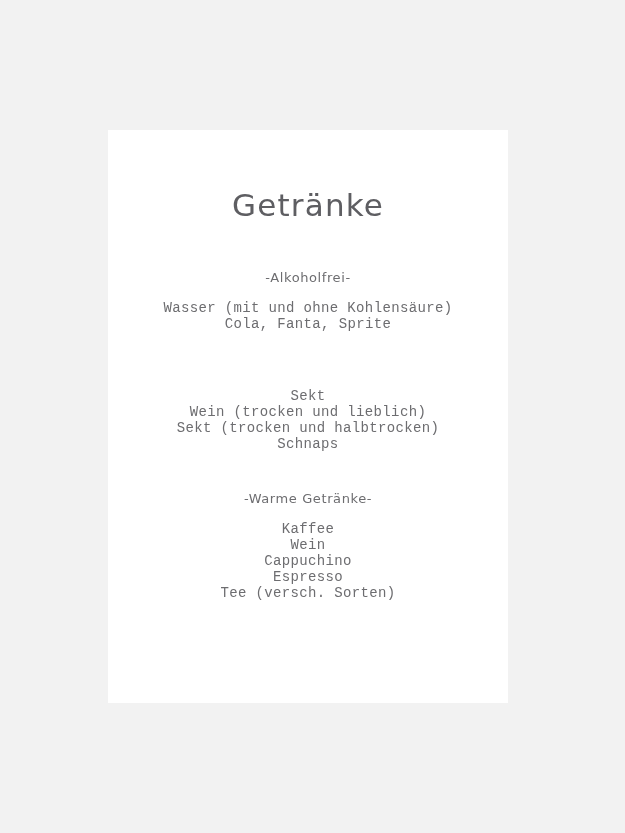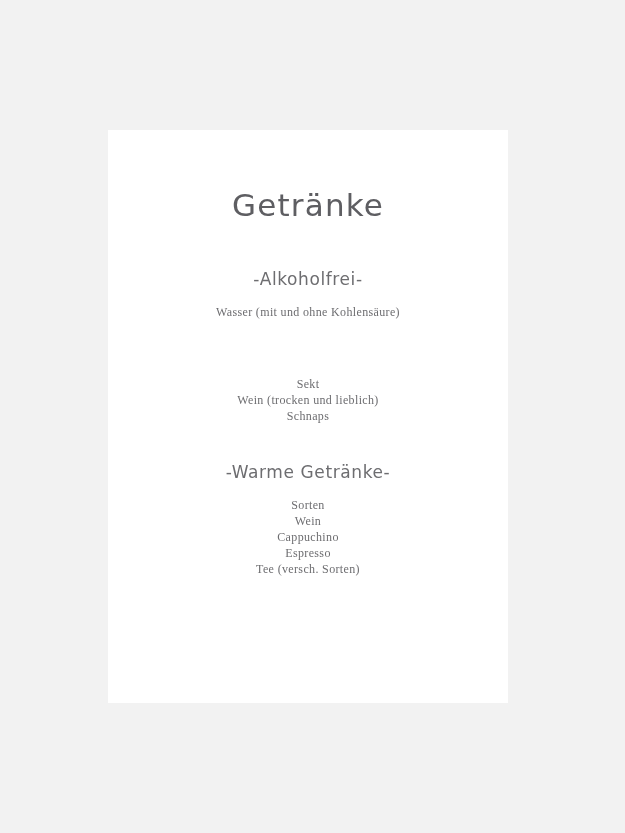--- a/index.html
+++ b/index.html
@@ -49,28 +49,28 @@
     color: #5e5e62;
     margin-top: 60px;
     line-height: 1;
   }
   .section {
     width: 100%;
     text-align: center;
   }
   .section-heading {
     font-family: "DejaVu Sans", sans-serif;
-    font-size: 17px;
+    font-size: 13px;
     letter-spacing: 0.6px;
     color: #6d6d70;
     line-height: 1;
   }
   .item {
-    font-family: Liberation Serif, serif;
-    font-size: 12px;
+    font-family: Liberation Mono, monospace;
+    font-size: 14px;
     letter-spacing: 0.35px;
     color: #6d6d70;
     line-height: 16px;
   }
   .sp-title-to-s1 { height: 50px; }
   .sp-heading-to-items { height: 16px; }
   .sp-section-gap { height: 40px; }
 </style>
 </head>
 <body>
@@ -80,37 +80,39 @@
     <div class="menu">
 
       <div class="title">Getränke</div>
 
       <div class="sp-title-to-s1"></div>
 
       <div class="section">
         <div class="section-heading">-Alkoholfrei-</div>
         <div class="sp-heading-to-items"></div>
         <div class="item">Wasser (mit und ohne Kohlensäure)</div>
+        <div class="item">Cola, Fanta, Sprite</div>
       </div>
 
       <div class="sp-section-gap"></div>
 
       <div class="section">
         <div class="sp-heading-to-items"></div>
         <div class="item">Sekt</div>
         <div class="item">Wein (trocken und lieblich)</div>
+        <div class="item">Sekt (trocken und halbtrocken)</div>
         <div class="item">Schnaps</div>
       </div>
 
       <div class="sp-section-gap"></div>
 
       <div class="section">
         <div class="section-heading">-Warme Getränke-</div>
         <div class="sp-heading-to-items"></div>
-        <div class="item">Sorten</div>
+        <div class="item">Kaffee</div>
         <div class="item">Wein</div>
         <div class="item">Cappuchino</div>
         <div class="item">Espresso</div>
         <div class="item">Tee (versch. Sorten)</div>
       </div>
 
     </div>
   </div>
 </div>
 

